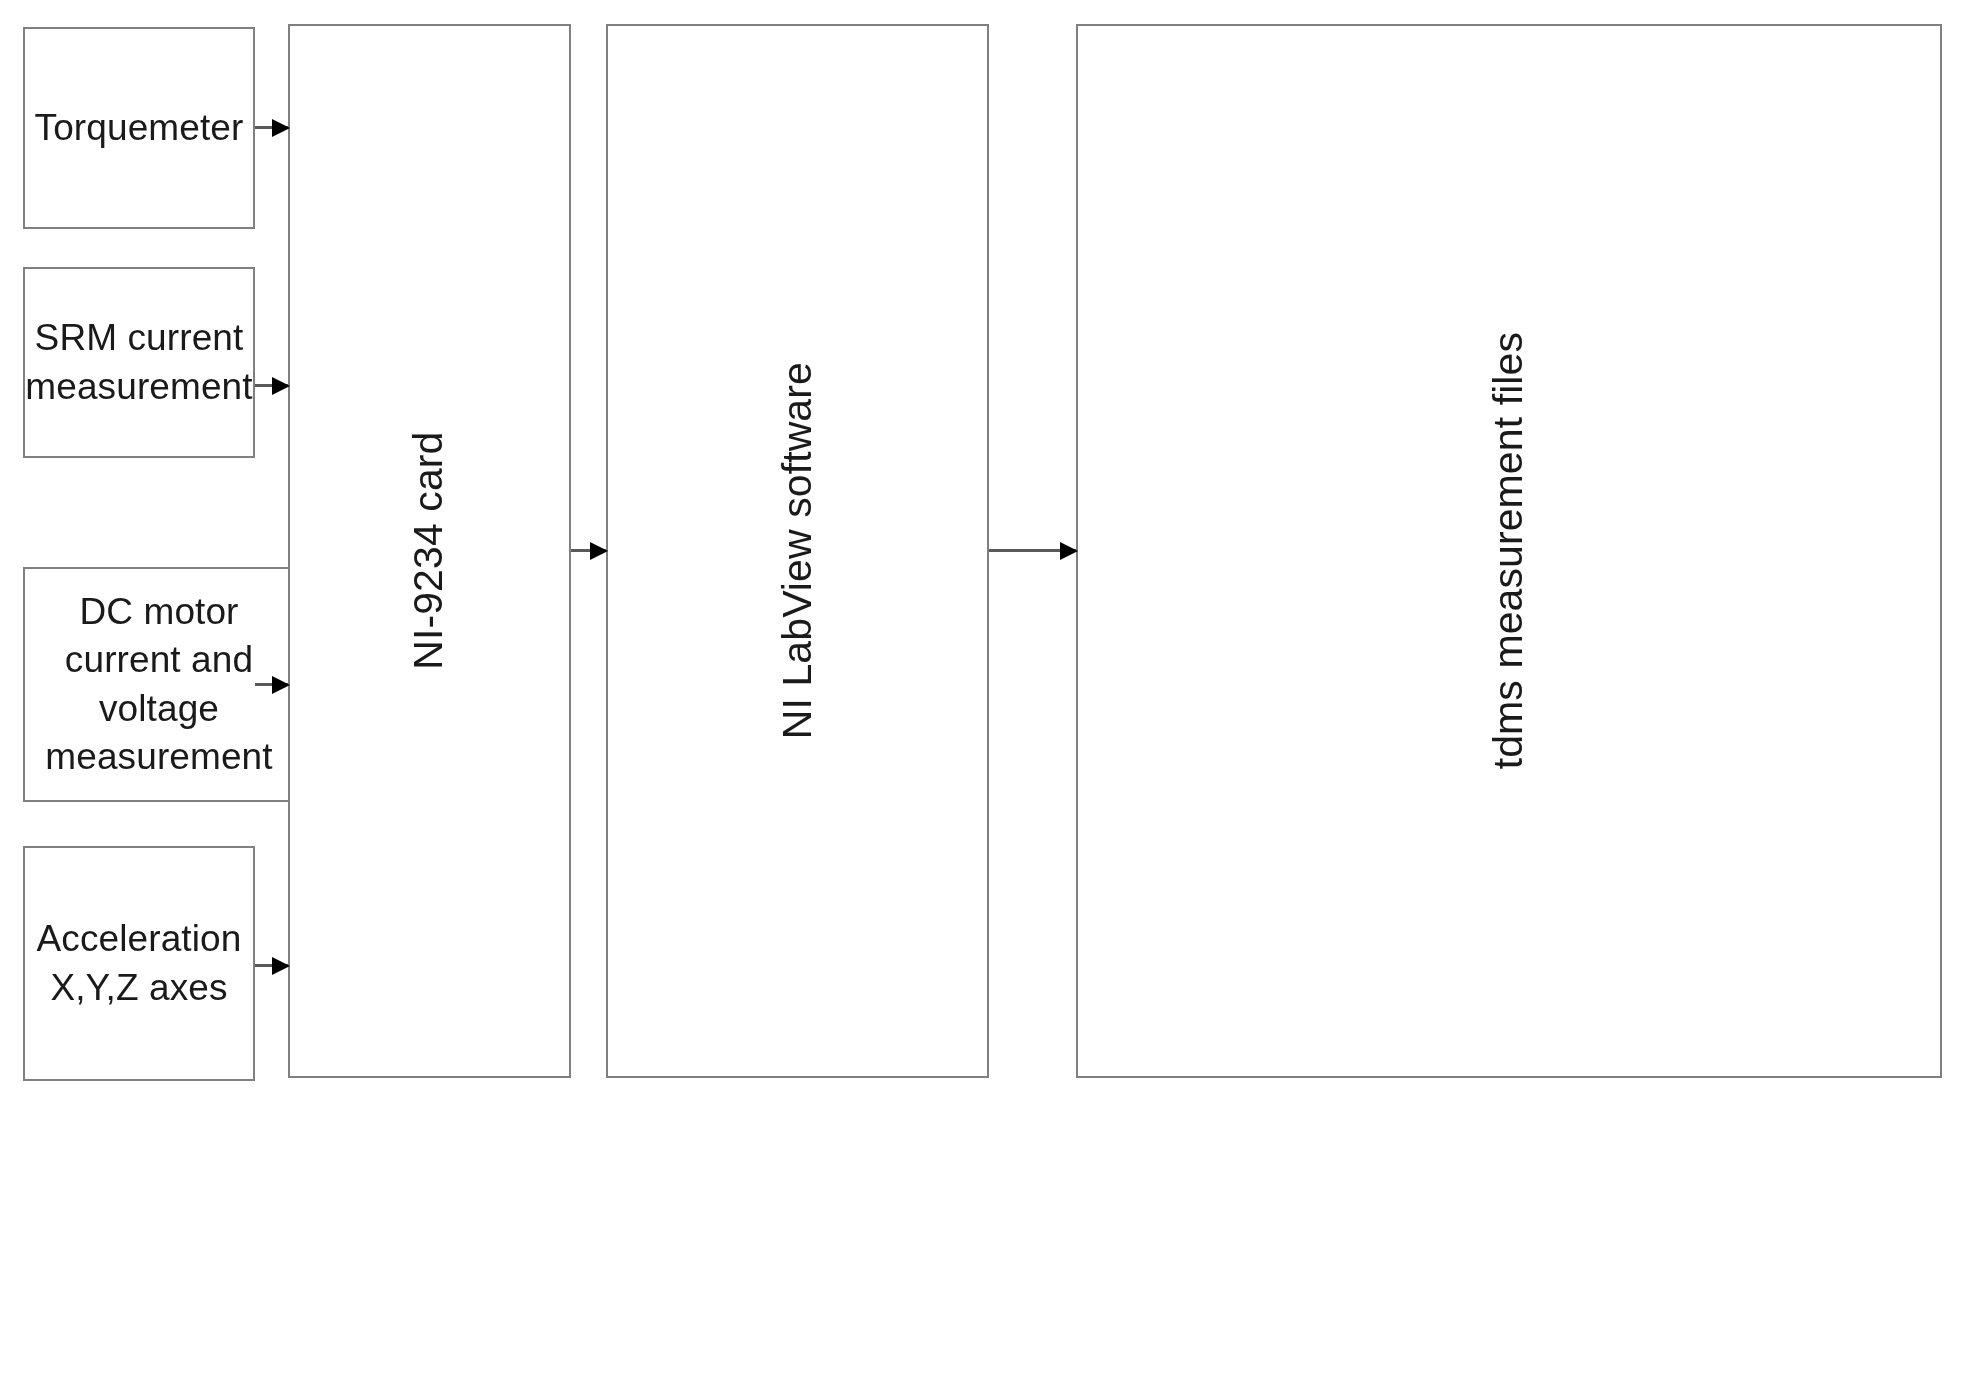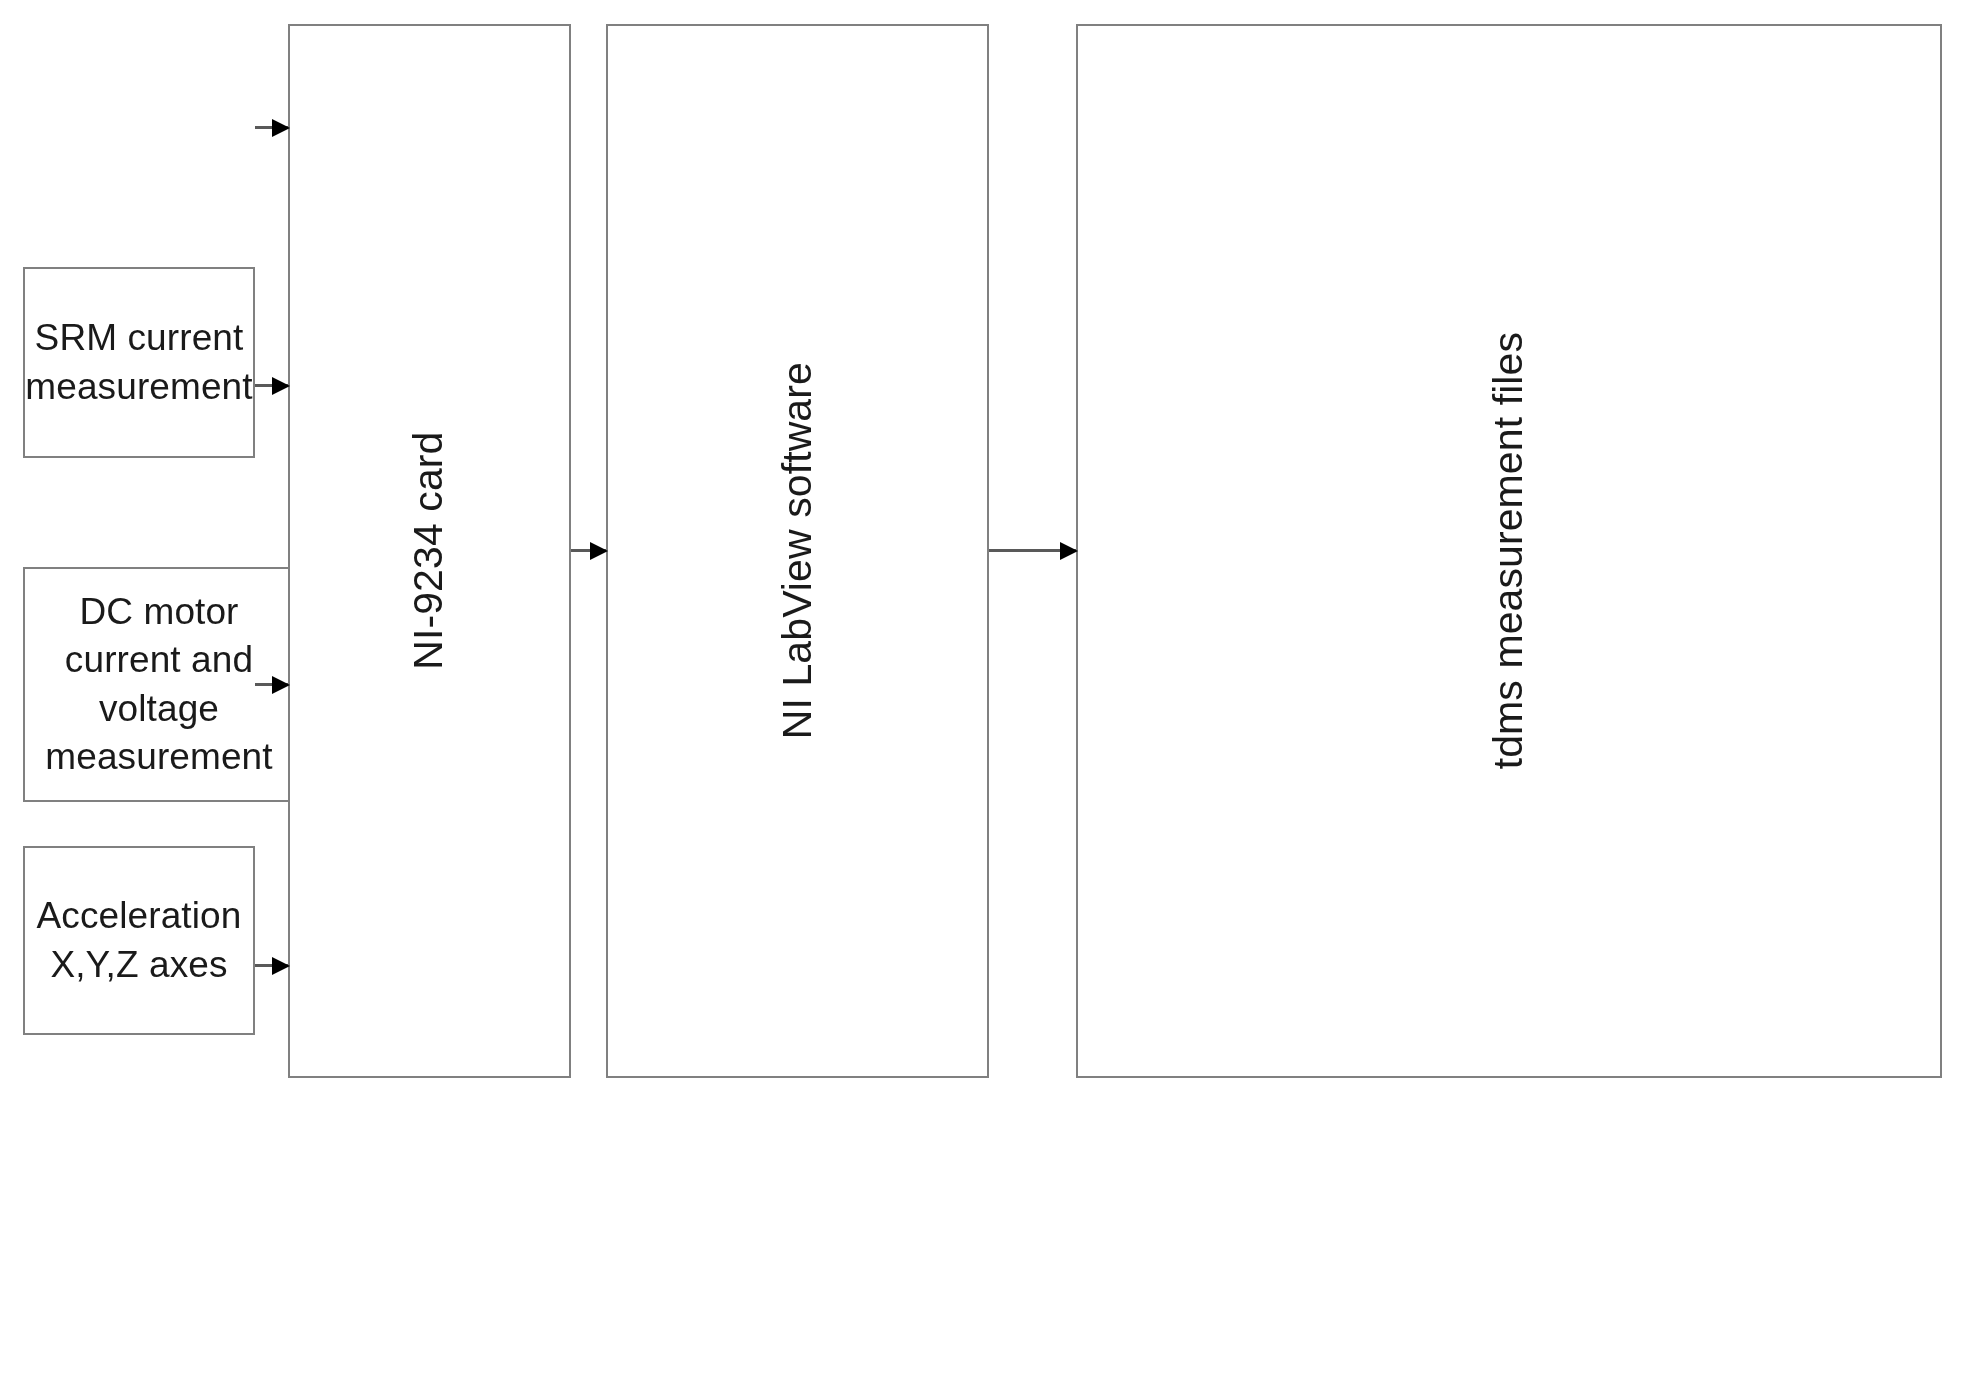--- a/index.html
+++ b/index.html
@@ -38,21 +38,21 @@
   .vert .box-label {
     transform: rotate(-90deg);
     white-space: nowrap;
     font-size: 41px;
   }
 
   
   #box-torquemeter { left: 23px;  top: 27px;   width: 232px; height: 202px; }
   #box-srm         { left: 23px;  top: 267px;  width: 232px; height: 191px; }
   #box-dcmotor     { left: 23px;  top: 567px;  width: 272px; height: 235px; }
-  #box-accel       { left: 23px;  top: 846px;  width: 232px; height: 189px; }
+  #box-accel       { left: 23px;  top: 846px;  width: 232px; height: 235px; }
 
   
   #box-ni9234  { left: 288px;  top: 24px; width: 283px; height: 1054px; }
   #box-labview { left: 606px;  top: 24px; width: 383px; height: 1054px; }
   #box-tdms    { left: 1076px; top: 24px; width: 866px; height: 1054px; }
 
   
   .arrow {
     position: absolute;
     height: 3px;
@@ -75,20 +75,23 @@
   #arrow-dcmotor     { left: 255px; top: 683px; width: 33px; }
   #arrow-accel       { left: 255px; top: 964px; width: 33px; }
   #arrow-card-sw     { left: 571px; top: 549px; width: 35px; }
   #arrow-sw-files    { left: 989px; top: 549px; width: 87px; }
 </style>
 </head>
 <body>
 
 <div id="canvas">
 
+  <div class="box" id="box-torquemeter">
+    <span class="box-label">Torquemeter</span>
+  </div>
 
   <div class="box" id="box-srm">
     <span class="box-label">SRM current
 measurement</span>
   </div>
 
   <div class="box" id="box-dcmotor">
     <span class="box-label">DC motor
 current and
 voltage

